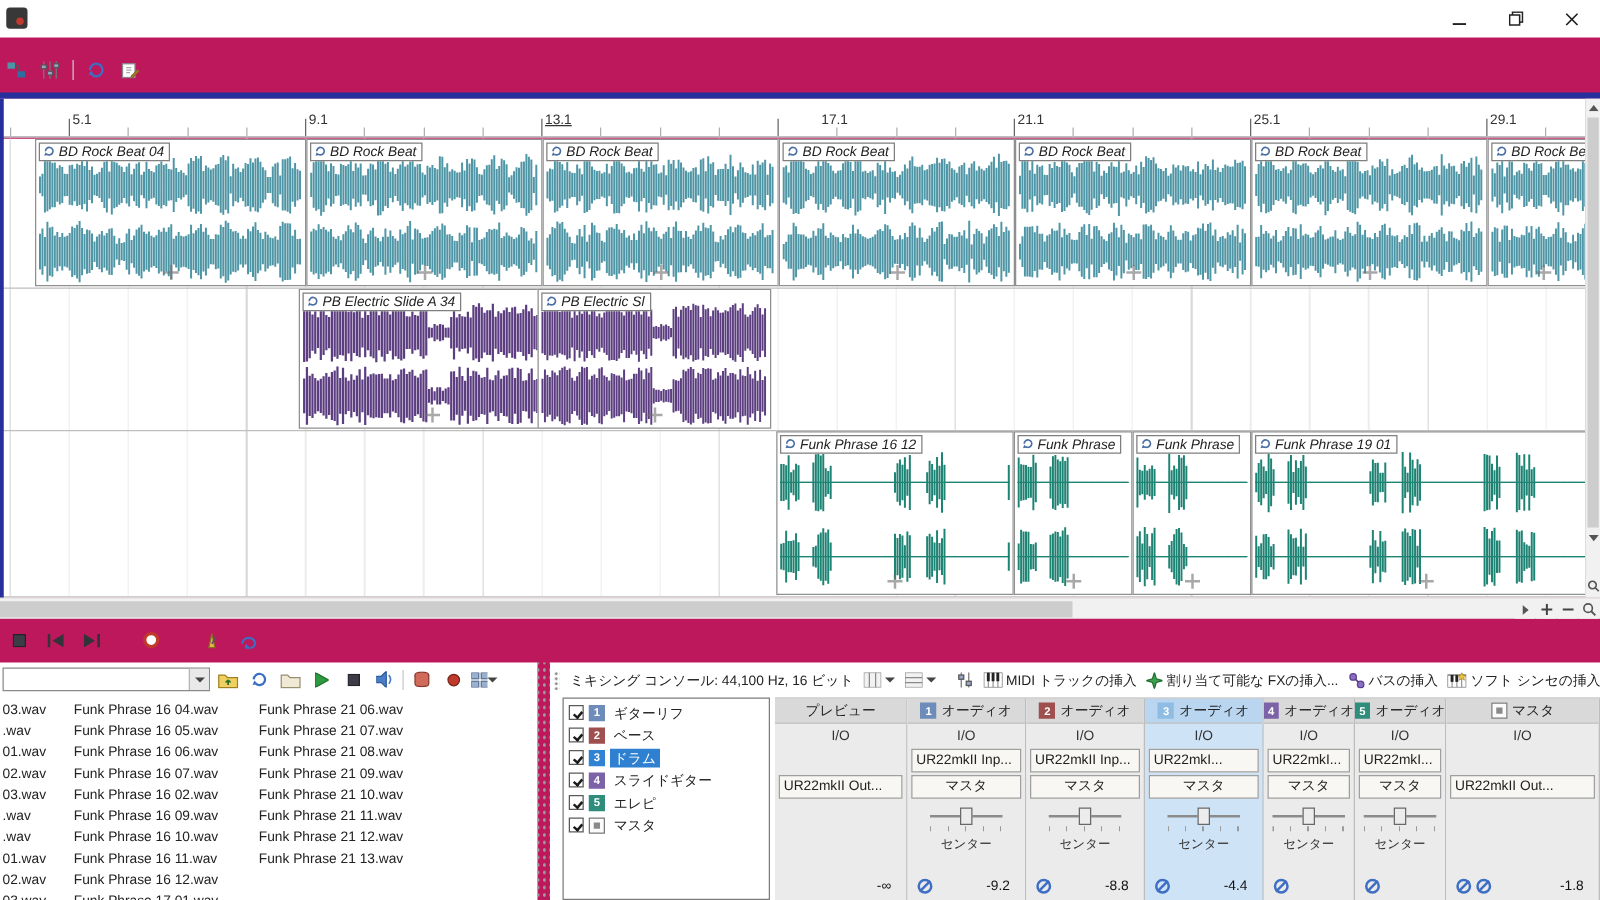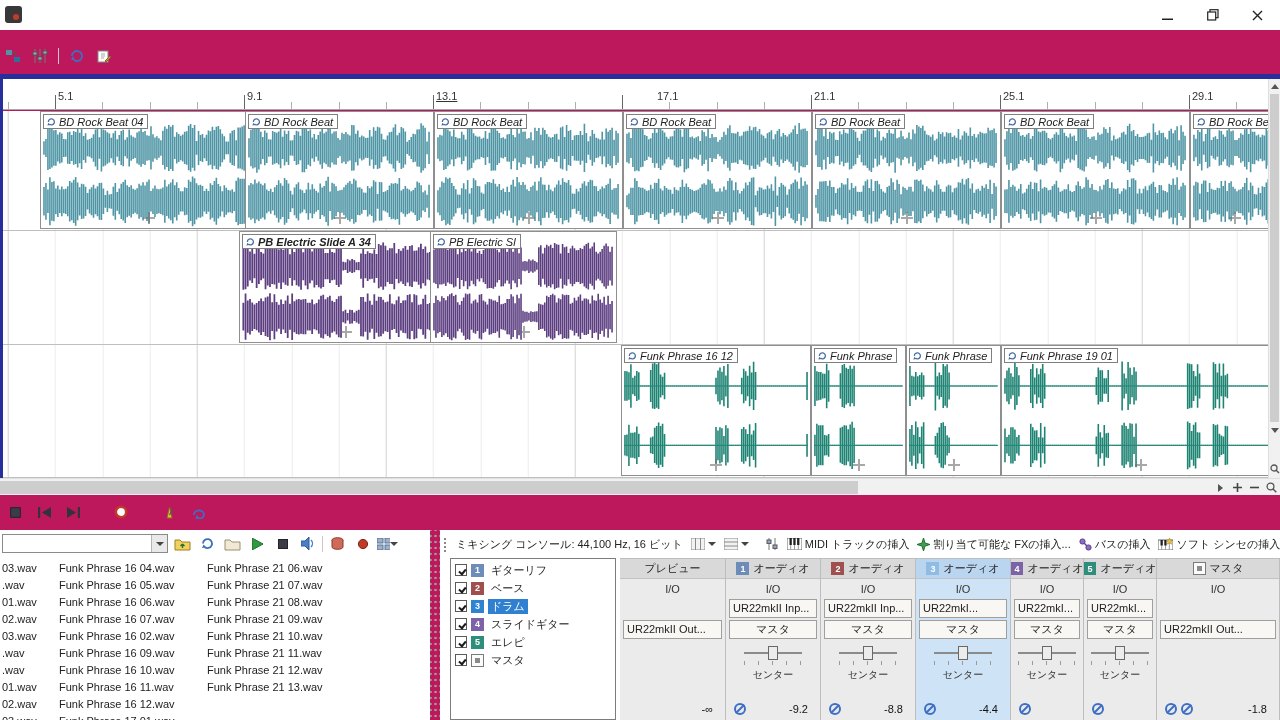--- a/index.html
+++ b/index.html
@@ -205,21 +205,21 @@
       <div class="rtick minor" style="left: 1047.25px;"></div>
       <div class="rtick minor" style="left: 1094.5px;"></div>
       <div class="rtick minor" style="left: 1141.75px;"></div>
       <div class="rtick major" style="left: 1189px;"></div>
       <div class="rlabel" style="left: 1192px;">29.1</div>
       <div class="rtick minor" style="left: 1236.25px;"></div>
     </div>
 
   <div id="tracks">
     <div class="trow trow1">
-        <div class="clip" style="left: 40px; width: 217px;">
+        <div class="clip" style="left: 28px; width: 217px;">
           <svg class="wf" viewBox="0 0 217 118" preserveAspectRatio="none">
             <path d="M3 29.8L3 43.4M5 27.4L5 45.8M7 14.1L7 59.0M9 15.3L9 57.9M11 16.8L11 56.4M13 18.5L13 54.7M15 18.3L15 54.8M17 22.9L17 50.3M19 20.6L19 52.5M21 21.9L21 51.3M23 27.4L23 45.8M25 27.7L25 45.5M27 20.5L27 52.6M29 20.2L29 53.0M31 23.3L31 49.9M33 19.4L33 53.7M35 20.3L35 52.9M37 16.7L37 56.4M39 21.1L39 52.1M41 15.0L41 58.1M43 24.4L43 48.8M45 21.6L45 51.5M47 28.2L47 44.9M49 27.5L49 45.6M51 26.1L51 47.1M53 22.6L53 50.5M55 17.8L55 55.4M57 14.2L57 59.0M59 25.6L59 47.6M61 12.5L61 60.6M63 17.7L63 55.5M65 18.6L65 54.5M67 20.5L67 52.7M69 21.8L69 51.3M71 26.1L71 47.1M73 21.6L73 51.6M75 19.0L75 54.2M77 27.8L77 45.4M79 23.4L79 49.8M81 19.4L81 53.8M83 18.1L83 55.1M85 28.3L85 44.9M87 25.8L87 47.4M89 17.7L89 55.5M91 23.6L91 49.5M93 25.3L93 47.8M95 26.3L95 46.9M97 20.8L97 52.4M99 19.5L99 53.7M101 17.3L101 55.8M103 20.4L103 52.8M105 19.3L105 53.9M107 23.6L107 49.5M109 24.1L109 49.1M111 14.6L111 58.6M113 22.7L113 50.5M115 26.0L115 47.2M117 24.7L117 48.5M119 26.6L119 46.6M121 28.7L121 44.5M123 19.1L123 54.0M125 14.7L125 58.4M127 17.1L127 56.0M129 13.1L129 60.1M131 15.1L131 58.1M133 13.1L133 60.0M135 25.3L135 47.9M137 20.7L137 52.4M139 22.3L139 50.9M141 24.1L141 49.0M143 22.9L143 50.3M145 20.2L145 52.9M147 19.5L147 53.6M149 14.0L149 59.2M151 12.3L151 60.9M153 16.4L153 56.8M155 13.3L155 59.8M157 29.6L157 43.5M159 19.3L159 53.9M161 23.3L161 49.9M163 22.3L163 50.8M165 26.1L165 47.0M167 23.2L167 49.9M169 18.7L169 54.4M171 19.5L171 53.7M173 14.9L173 58.2M175 18.4L175 54.8M177 15.1L177 58.0M179 14.3L179 58.8M181 17.6L181 55.5M183 22.2L183 51.0M185 24.7L185 48.4M187 30.1L187 43.1M189 30.1L189 43.1M191 21.6L191 51.5M193 19.1L193 54.0M195 18.4L195 54.8M197 28.8L197 44.3M199 15.7L199 57.4M201 15.7L201 57.4M203 14.8L203 58.4M205 13.4L205 59.8M207 22.9L207 50.2M209 18.8L209 54.4M211 23.9L211 49.3M213 25.0L213 48.2" stroke="#4e95a5" stroke-width="1.6" fill="none"></path>
             <path d="M3 76.3L3 105.4M5 72.1L5 109.6M7 78.9L7 102.8M9 66.5L9 115.2M11 71.2L11 110.5M13 70.5L13 111.2M15 77.8L15 103.9M17 74.8L17 106.9M19 78.9L19 102.8M21 75.7L21 106.1M23 78.7L23 103.0M25 78.0L25 103.7M27 75.6L27 106.1M29 70.3L29 111.4M31 71.7L31 110.1M33 68.9L33 112.8M35 66.0L35 115.8M37 71.6L37 110.1M39 76.5L39 105.2M41 72.9L41 108.8M43 73.4L43 108.3M45 76.0L45 105.7M47 82.5L47 99.2M49 78.5L49 103.3M51 76.6L51 105.1M53 74.0L53 107.7M55 77.7L55 104.0M57 75.6L57 106.1M59 72.2L59 109.6M61 71.9L61 109.8M63 77.9L63 103.8M65 84.4L65 97.3M67 80.0L67 101.7M69 83.8L69 97.9M71 83.3L71 98.5M73 76.1L73 105.6M75 72.2L75 109.5M77 81.3L77 100.4M79 77.7L79 104.0M81 72.9L81 108.8M83 71.3L83 110.4M85 68.9L85 112.8M87 74.6L87 107.1M89 76.2L89 105.5M91 74.5L91 107.2M93 78.0L93 103.7M95 79.1L95 102.6M97 77.6L97 104.1M99 73.0L99 108.7M101 74.7L101 107.0M103 71.4L103 110.3M105 74.7L105 107.0M107 71.0L107 110.8M109 68.6L109 113.1M111 80.4L111 101.3M113 77.9L113 103.8M115 74.8L115 106.9M117 78.0L117 103.7M119 78.6L119 103.1M121 78.0L121 103.7M123 76.7L123 105.0M125 69.0L125 112.7M127 75.9L127 105.8M129 73.4L129 108.3M131 71.7L131 110.0M133 68.3L133 113.4M135 74.6L135 107.1M137 71.4L137 110.3M139 77.2L139 104.5M141 80.5L141 101.2M143 80.5L143 101.3M145 76.6L145 105.1M147 77.2L147 104.5M149 69.0L149 112.7M151 70.9L151 110.8M153 65.7L153 116.1M155 67.4L155 114.3M157 72.4L157 109.4M159 74.5L159 107.2M161 74.0L161 107.7M163 75.4L163 106.3M165 80.4L165 101.3M167 78.0L167 103.7M169 80.3L169 101.4M171 72.5L171 109.3M173 74.2L173 107.5M175 70.3L175 111.5M177 67.0L177 114.7M179 73.3L179 108.4M181 75.5L181 106.2M183 80.5L183 101.2M185 74.6L185 107.1M187 77.1L187 104.6M189 79.4L189 102.3M191 79.9L191 101.9M193 78.6L193 103.1M195 81.2L195 100.6M197 69.9L197 111.8M199 66.6L199 115.1M201 67.8L201 114.0M203 67.8L203 113.9M205 67.9L205 113.8M207 78.0L207 103.7M209 73.1L209 108.6M211 80.6L211 101.1M213 80.4L213 101.4" stroke="#4e95a5" stroke-width="1.6" fill="none"></path>
           </svg>
           <div class="cliplabel">
             <span class="clipicon"><svg width="10" height="10" viewBox="0 0 10 10">
                 <path d="M2.4 6 a3 3 0 1 1 1.2 2.3" fill="none" stroke="#4a6fa5" stroke-width="1.3"></path>
                 <path d="M1.4 9.6 L4.6 9 L2.4 6.8 Z" fill="#4a6fa5"></path>
               </svg></span>
             <span>BD Rock Beat 04</span>
@@ -305,21 +305,21 @@
             <span class="clipicon"><svg width="10" height="10" viewBox="0 0 10 10">
                 <path d="M2.4 6 a3 3 0 1 1 1.2 2.3" fill="none" stroke="#4a6fa5" stroke-width="1.3"></path>
                 <path d="M1.4 9.6 L4.6 9 L2.4 6.8 Z" fill="#4a6fa5"></path>
               </svg></span>
             <span>BD Rock Be</span>
           </div>
           <div class="movehandle"></div>
         </div>
       </div>
     <div class="trow trow2">
-        <div class="clip" style="left: 239px; width: 214px; font-weight: bold;">
+        <div class="clip" style="left: 239px; width: 214px;">
           <svg class="wf" viewBox="0 0 191 112" preserveAspectRatio="none">
             <path d="M3 10.7L3 58.7M5 11.1L5 58.3M7 13.9L7 55.6M9 19.9L9 49.5M11 17.4L11 52.0M13 22.2L13 47.2M15 12.3L15 57.1M17 16.5L17 52.9M19 20.3L19 49.1M21 22.0L21 47.4M23 11.1L23 58.3M25 15.1L25 54.4M27 13.3L27 56.1M29 16.4L29 53.0M31 16.0L31 53.4M33 11.6L33 57.9M35 17.7L35 51.7M37 11.3L37 58.1M39 18.1L39 51.3M41 15.7L41 53.8M43 14.6L43 54.8M45 22.6L45 46.8M47 14.7L47 54.7M49 20.4L49 49.0M51 15.3L51 54.2M53 13.9L53 55.5M55 10.7L55 58.8M57 20.5L57 49.0M59 15.0L59 54.4M61 11.2L61 58.3M63 17.3L63 52.2M65 19.9L65 49.5M67 12.8L67 56.6M69 15.5L69 53.9M71 13.1L71 56.3M73 12.0L73 57.4M75 13.5L75 55.9M77 21.3L77 48.1M79 21.5L79 48.0M81 17.5L81 51.9M83 20.4L83 49.1M85 21.0L85 48.5M87 15.4L87 54.0M89 13.3L89 56.1M91 16.0L91 53.4M93 30.3L93 39.2M95 30.7L95 38.7M97 27.7L97 41.8M99 29.0L99 40.4M101 27.6L101 41.8M103 28.4L103 41.0M105 30.7L105 38.7M107 30.5L107 38.9M109 21.9L109 47.6M111 12.7L111 56.7M113 22.3L113 47.1M115 19.5L115 50.0M117 21.4L117 48.0M119 21.8L119 47.6M121 17.7L121 51.7M123 22.5L123 46.9M125 12.3L125 57.2M127 13.6L127 55.8M129 10.8L129 58.7M131 14.0L131 55.5M133 18.5L133 50.9M135 16.5L135 52.9M137 16.5L137 52.9M139 11.2L139 58.3M141 21.7L141 47.8M143 17.3L143 52.2M145 19.0L145 50.4M147 16.5L147 52.9M149 14.3L149 55.1M151 18.0L151 51.5M153 14.2L153 55.2M155 13.6L155 55.9M157 19.1L157 50.3M159 18.8L159 50.6M161 15.6L161 53.8M163 12.0L163 57.4M165 17.4L165 52.1M167 14.8L167 54.7M169 21.2L169 48.3M171 20.4L171 49.0M173 22.7L173 46.8M175 20.9L175 48.5M177 15.7L177 53.8M179 18.8L179 50.6M181 12.6L181 56.9M183 19.8L183 49.7M185 11.3L185 58.2M187 11.9L187 57.6" stroke="#5b3d80" stroke-width="1.6" fill="none"></path>
             <path d="M3 72.1L3 100.4M5 62.7L5 109.8M7 69.8L7 102.6M9 68.2L9 104.3M11 71.7L11 100.8M13 73.7L13 98.8M15 72.3L15 100.1M17 70.2L17 102.3M19 67.6L19 104.9M21 70.6L21 101.8M23 66.7L23 105.8M25 65.6L25 106.8M27 62.3L27 110.1M29 71.6L29 100.8M31 63.3L31 109.2M33 71.3L33 101.2M35 74.0L35 98.5M37 68.7L37 103.8M39 73.2L39 99.3M41 69.7L41 102.8M43 64.6L43 107.9M45 73.0L45 99.5M47 62.6L47 109.9M49 70.4L49 102.1M51 68.6L51 103.9M53 68.1L53 104.4M55 68.9L55 103.6M57 68.4L57 104.1M59 68.3L59 104.2M61 72.0L61 100.4M63 72.0L63 100.4M65 68.6L65 103.9M67 73.5L67 99.0M69 72.4L69 100.1M71 68.8L71 103.7M73 64.8L73 107.7M75 64.0L75 108.5M77 68.4L77 104.1M79 66.5L79 106.0M81 65.0L81 107.5M83 69.9L83 102.6M85 71.2L85 101.2M87 68.2L87 104.3M89 65.4L89 107.1M91 64.8L91 107.7M93 80.6L93 91.9M95 79.2L95 93.2M97 82.5L97 90.0M99 79.2L99 93.3M101 79.3L101 93.2M103 82.0L103 90.5M105 80.3L105 92.2M107 79.2L107 93.3M109 66.3L109 106.2M111 66.2L111 106.3M113 70.9L113 101.6M115 62.6L115 109.8M117 70.0L117 102.4M119 74.0L119 98.4M121 63.4L121 109.0M123 70.0L123 102.5M125 65.8L125 106.7M127 66.3L127 106.1M129 69.0L129 103.5M131 71.4L131 101.1M133 70.8L133 101.7M135 63.4L135 109.1M137 72.8L137 99.7M139 73.6L139 98.8M141 69.5L141 102.9M143 65.6L143 106.8M145 72.2L145 100.2M147 69.8L147 102.6M149 69.4L149 103.1M151 64.1L151 108.4M153 63.3L153 109.2M155 71.6L155 100.9M157 63.4L157 109.1M159 64.3L159 108.2M161 74.0L161 98.5M163 73.6L163 98.9M165 67.9L165 104.6M167 63.9L167 108.6M169 73.4L169 99.0M171 72.4L171 100.1M173 64.3L173 108.2M175 71.3L175 101.2M177 62.9L177 109.6M179 68.8L179 103.7M181 71.3L181 101.2M183 64.2L183 108.3M185 73.7L185 98.8M187 70.4L187 102.0" stroke="#5b3d80" stroke-width="1.6" fill="none"></path>
           </svg>
           <div class="cliplabel">
             <span class="clipicon"><svg width="10" height="10" viewBox="0 0 10 10">
                 <path d="M2.4 6 a3 3 0 1 1 1.2 2.3" fill="none" stroke="#4a6fa5" stroke-width="1.3"></path>
                 <path d="M1.4 9.6 L4.6 9 L2.4 6.8 Z" fill="#4a6fa5"></path>
               </svg></span>
             <span>PB Electric Slide A 34</span>

